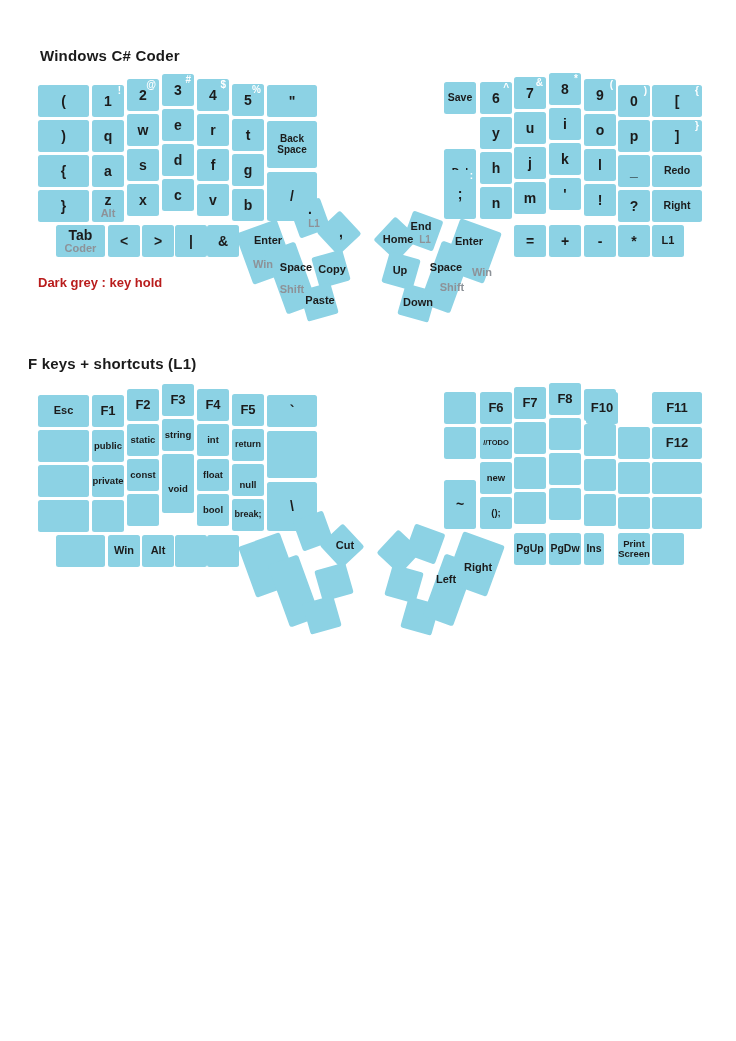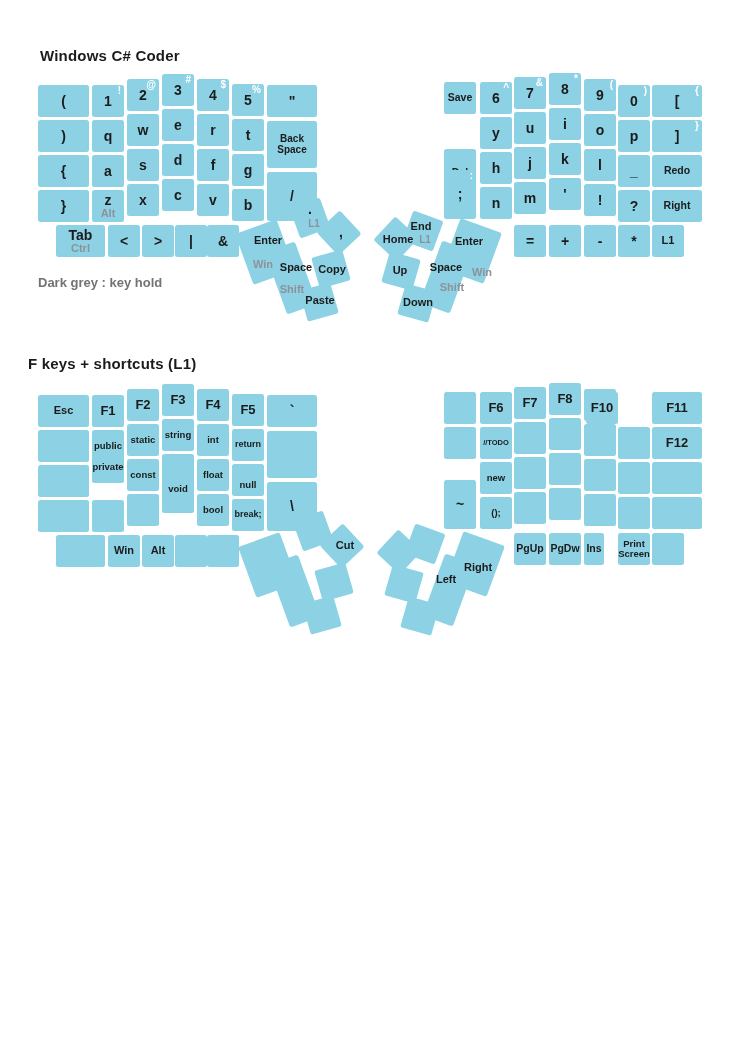--- a/index.html
+++ b/index.html
@@ -1,19 +1,19 @@
 <!DOCTYPE html>
 <html><head>
 <meta charset="utf-8">
 <style>
   html,body{margin:0;padding:0;background:#ffffff;}
   #page{position:relative;width:736px;height:1041px;background:#ffffff;overflow:hidden;
         font-family:"Liberation Sans","DejaVu Sans",sans-serif;}
   .section-title{position:absolute;font-size:15px;font-weight:bold;color:#1b1b1b;letter-spacing:.2px;}
-  .note{position:absolute;font-size:13px;font-weight:bold;color:#737373;}
+  .note{position:absolute;font-size:13px;font-weight:bold;color:#b91c1c;}
   .key{position:absolute;background:#8cd2e4;border-radius:2.5px;box-sizing:border-box;
        display:flex;flex-direction:column;align-items:center;justify-content:center;}
   .key .tap{color:#1b1b1b;font-weight:bold;text-align:center;white-space:pre-line;line-height:1.05;}
   .key .sup{position:absolute;top:1px;right:3px;font-size:10px;font-weight:bold;color:#ffffff;line-height:1;}
   .key .hold{color:#8d9298;font-weight:bold;font-size:11px;line-height:1;margin-top:1px;}
   .flabel{position:absolute;font-weight:bold;white-space:nowrap;transform:translate(-50%,-50%);line-height:1;}
 </style>
 </head>
 <body>
 
@@ -106,21 +106,21 @@
         </div>
         <div class="key" style="left: 267px; top: 121px; width: 50px; height: 47px;">
           <div class="tap" style="font-size: 10px;">Back
 Space</div>
         </div>
         <div class="key" style="left: 267px; top: 172px; width: 50px; height: 49px;">
           <div class="tap" style="font-size: 14px;">/</div>
         </div>
         <div class="key" style="left: 56px; top: 225px; width: 49px; height: 32px;">
           <div class="tap" style="font-size: 14px;">Tab</div>
-          <div class="hold">Ctrl</div>
+          <div class="hold">Coder</div>
         </div>
         <div class="key" style="left: 108px; top: 225px; width: 32px; height: 32px;">
           <div class="tap" style="font-size: 14px;">&lt;</div>
         </div>
         <div class="key" style="left: 142px; top: 225px; width: 32px; height: 32px;">
           <div class="tap" style="font-size: 14px;">&gt;</div>
         </div>
         <div class="key" style="left: 175px; top: 225px; width: 32px; height: 32px;">
           <div class="tap" style="font-size: 14px;">|</div>
         </div>
@@ -268,21 +268,21 @@
         </div>
         <div class="key" style="left: 38px; top: 430px; width: 51px; height: 32px;"></div>
         <div class="key" style="left: 38px; top: 465px; width: 51px; height: 32px;"></div>
         <div class="key" style="left: 38px; top: 500px; width: 51px; height: 32px;"></div>
         <div class="key" style="left: 92px; top: 395px; width: 32px; height: 32px;">
           <div class="tap" style="font-size: 13px;">F1</div>
         </div>
         <div class="key" style="left: 92px; top: 430px; width: 32px; height: 32px;">
           <div class="tap" style="font-size: 9.5px;">public</div>
         </div>
-        <div class="key" style="left: 92px; top: 451px; width: 32px; height: 32px;">
+        <div class="key" style="left: 92px; top: 465px; width: 32px; height: 32px;">
           <div class="tap" style="font-size: 9.5px;">private</div>
         </div>
         <div class="key" style="left: 92px; top: 500px; width: 32px; height: 32px;"></div>
         <div class="key" style="left: 127px; top: 389px; width: 32px; height: 32px;">
           <div class="tap" style="font-size: 13px;">F2</div>
         </div>
         <div class="key" style="left: 127px; top: 424px; width: 32px; height: 32px;">
           <div class="tap" style="font-size: 9.5px;">static</div>
         </div>
         <div class="key" style="left: 127px; top: 459px; width: 32px; height: 32px;">

